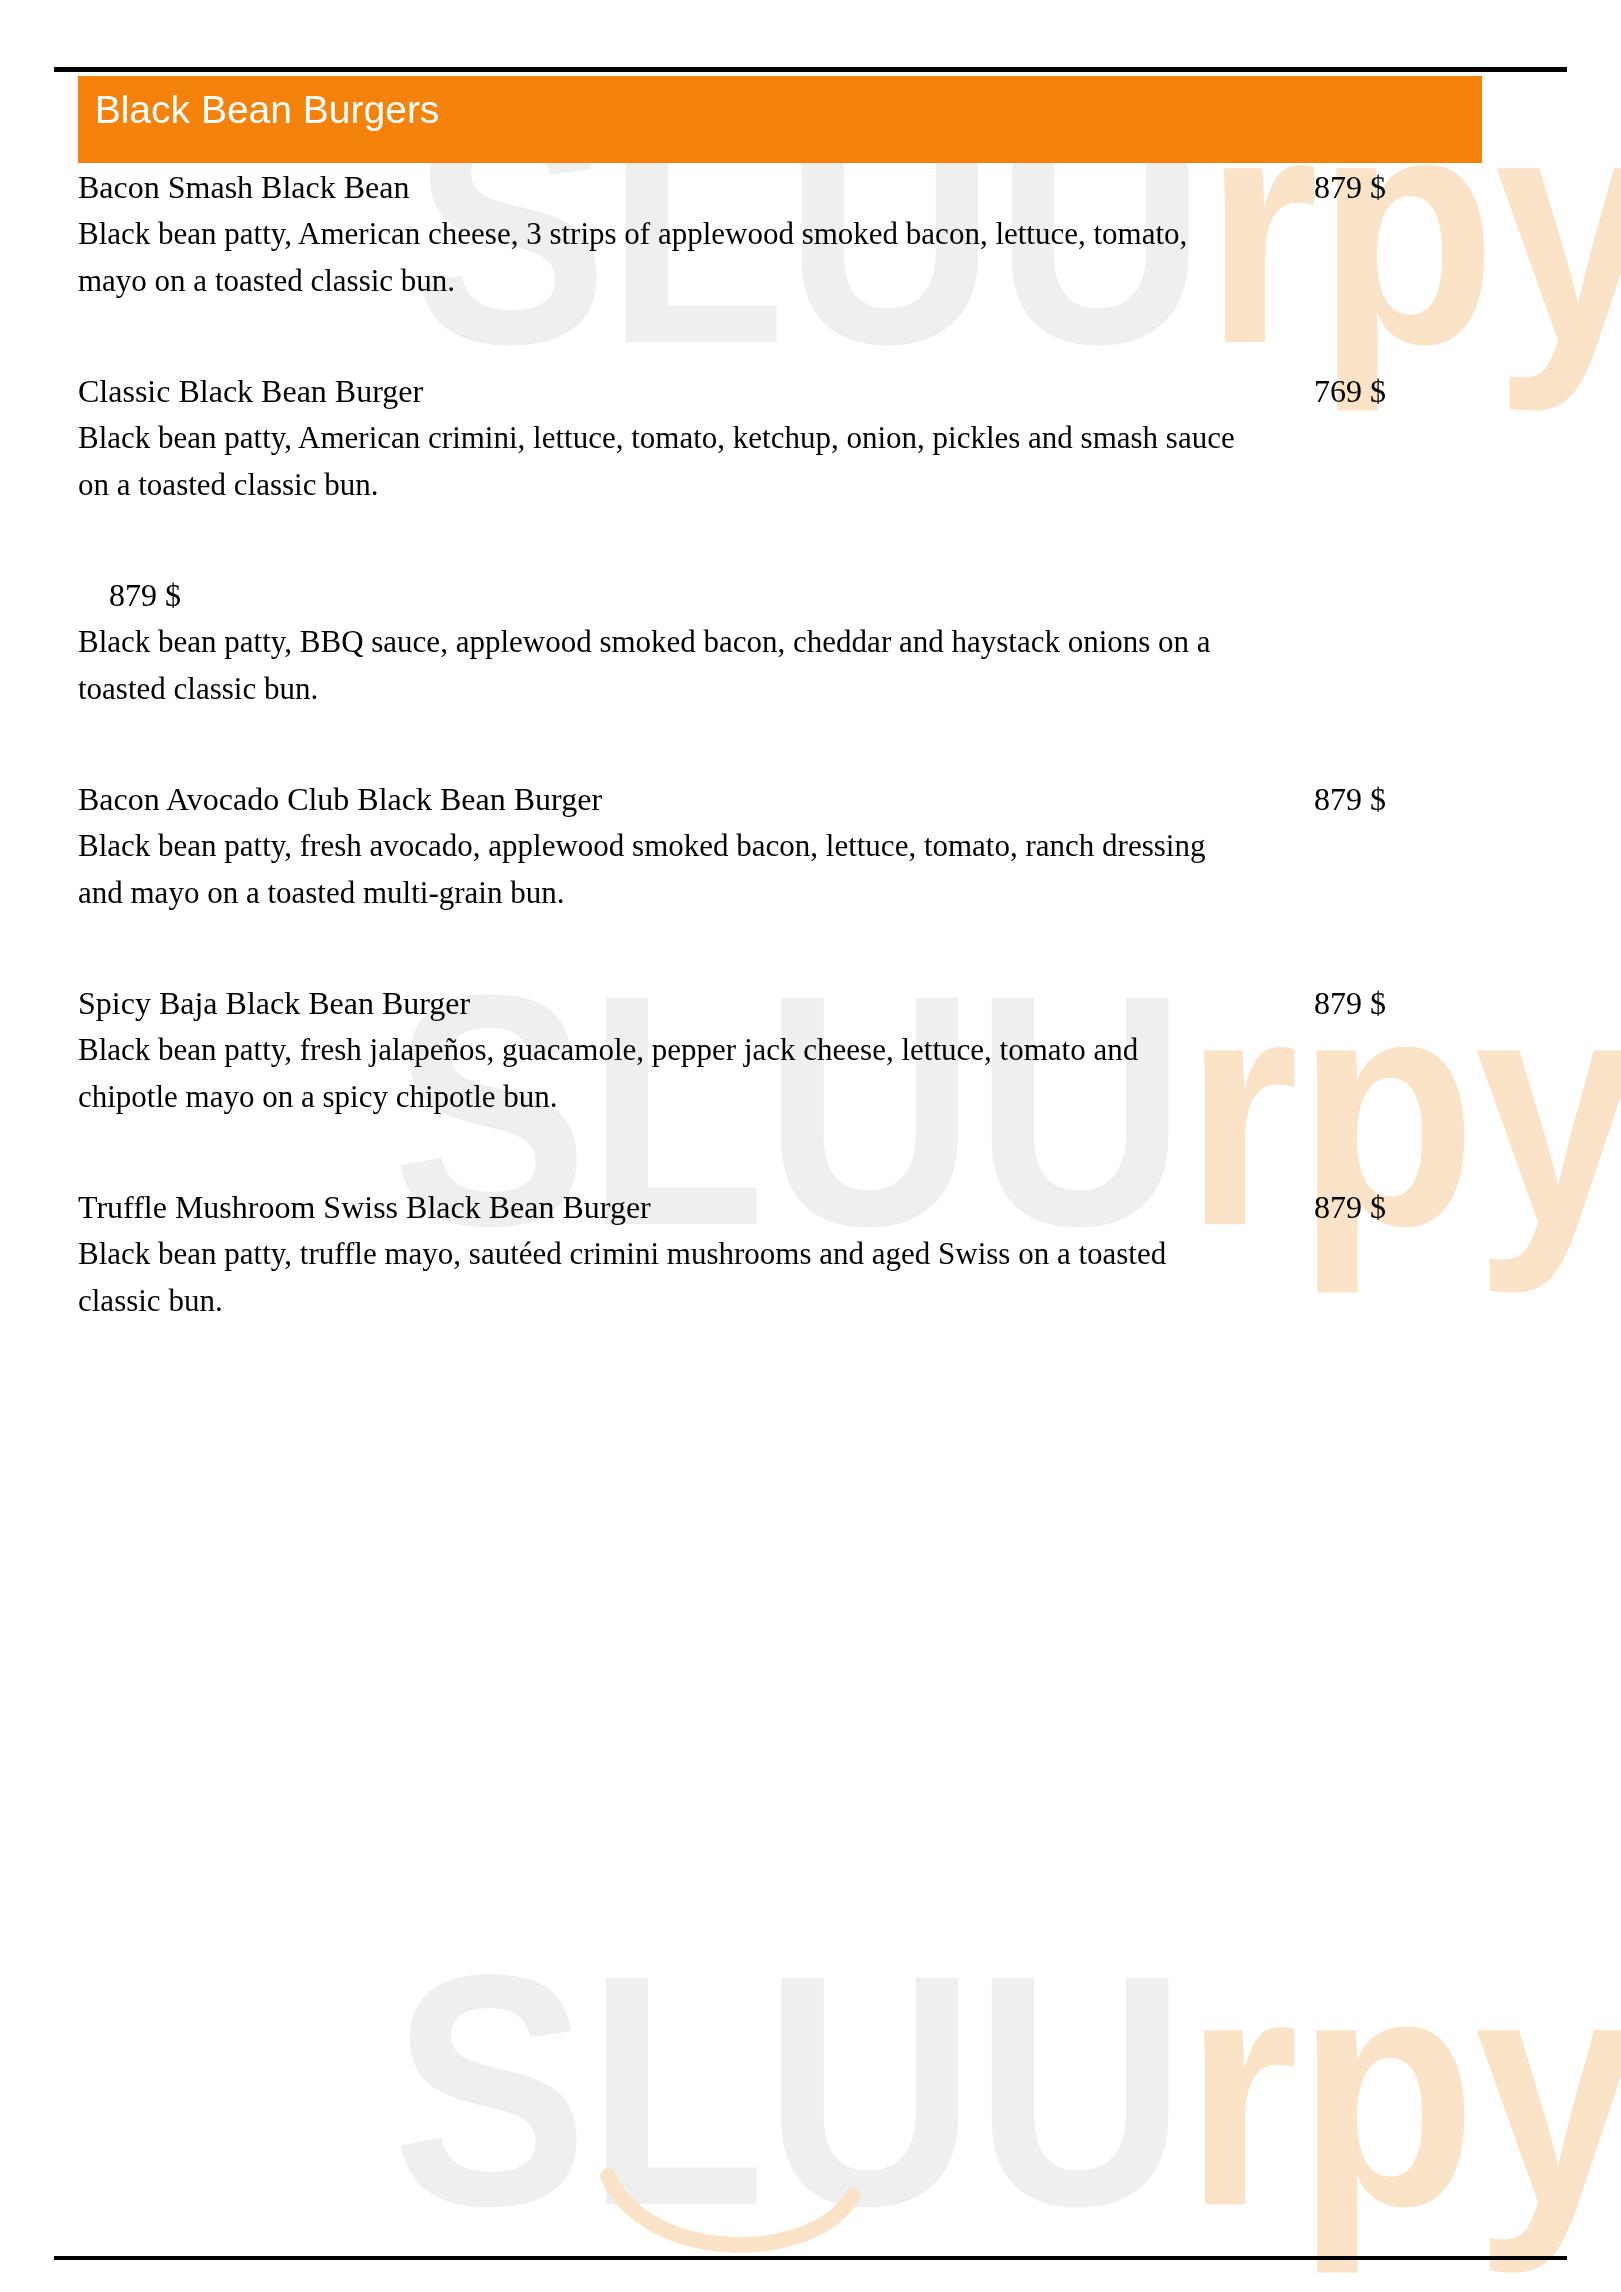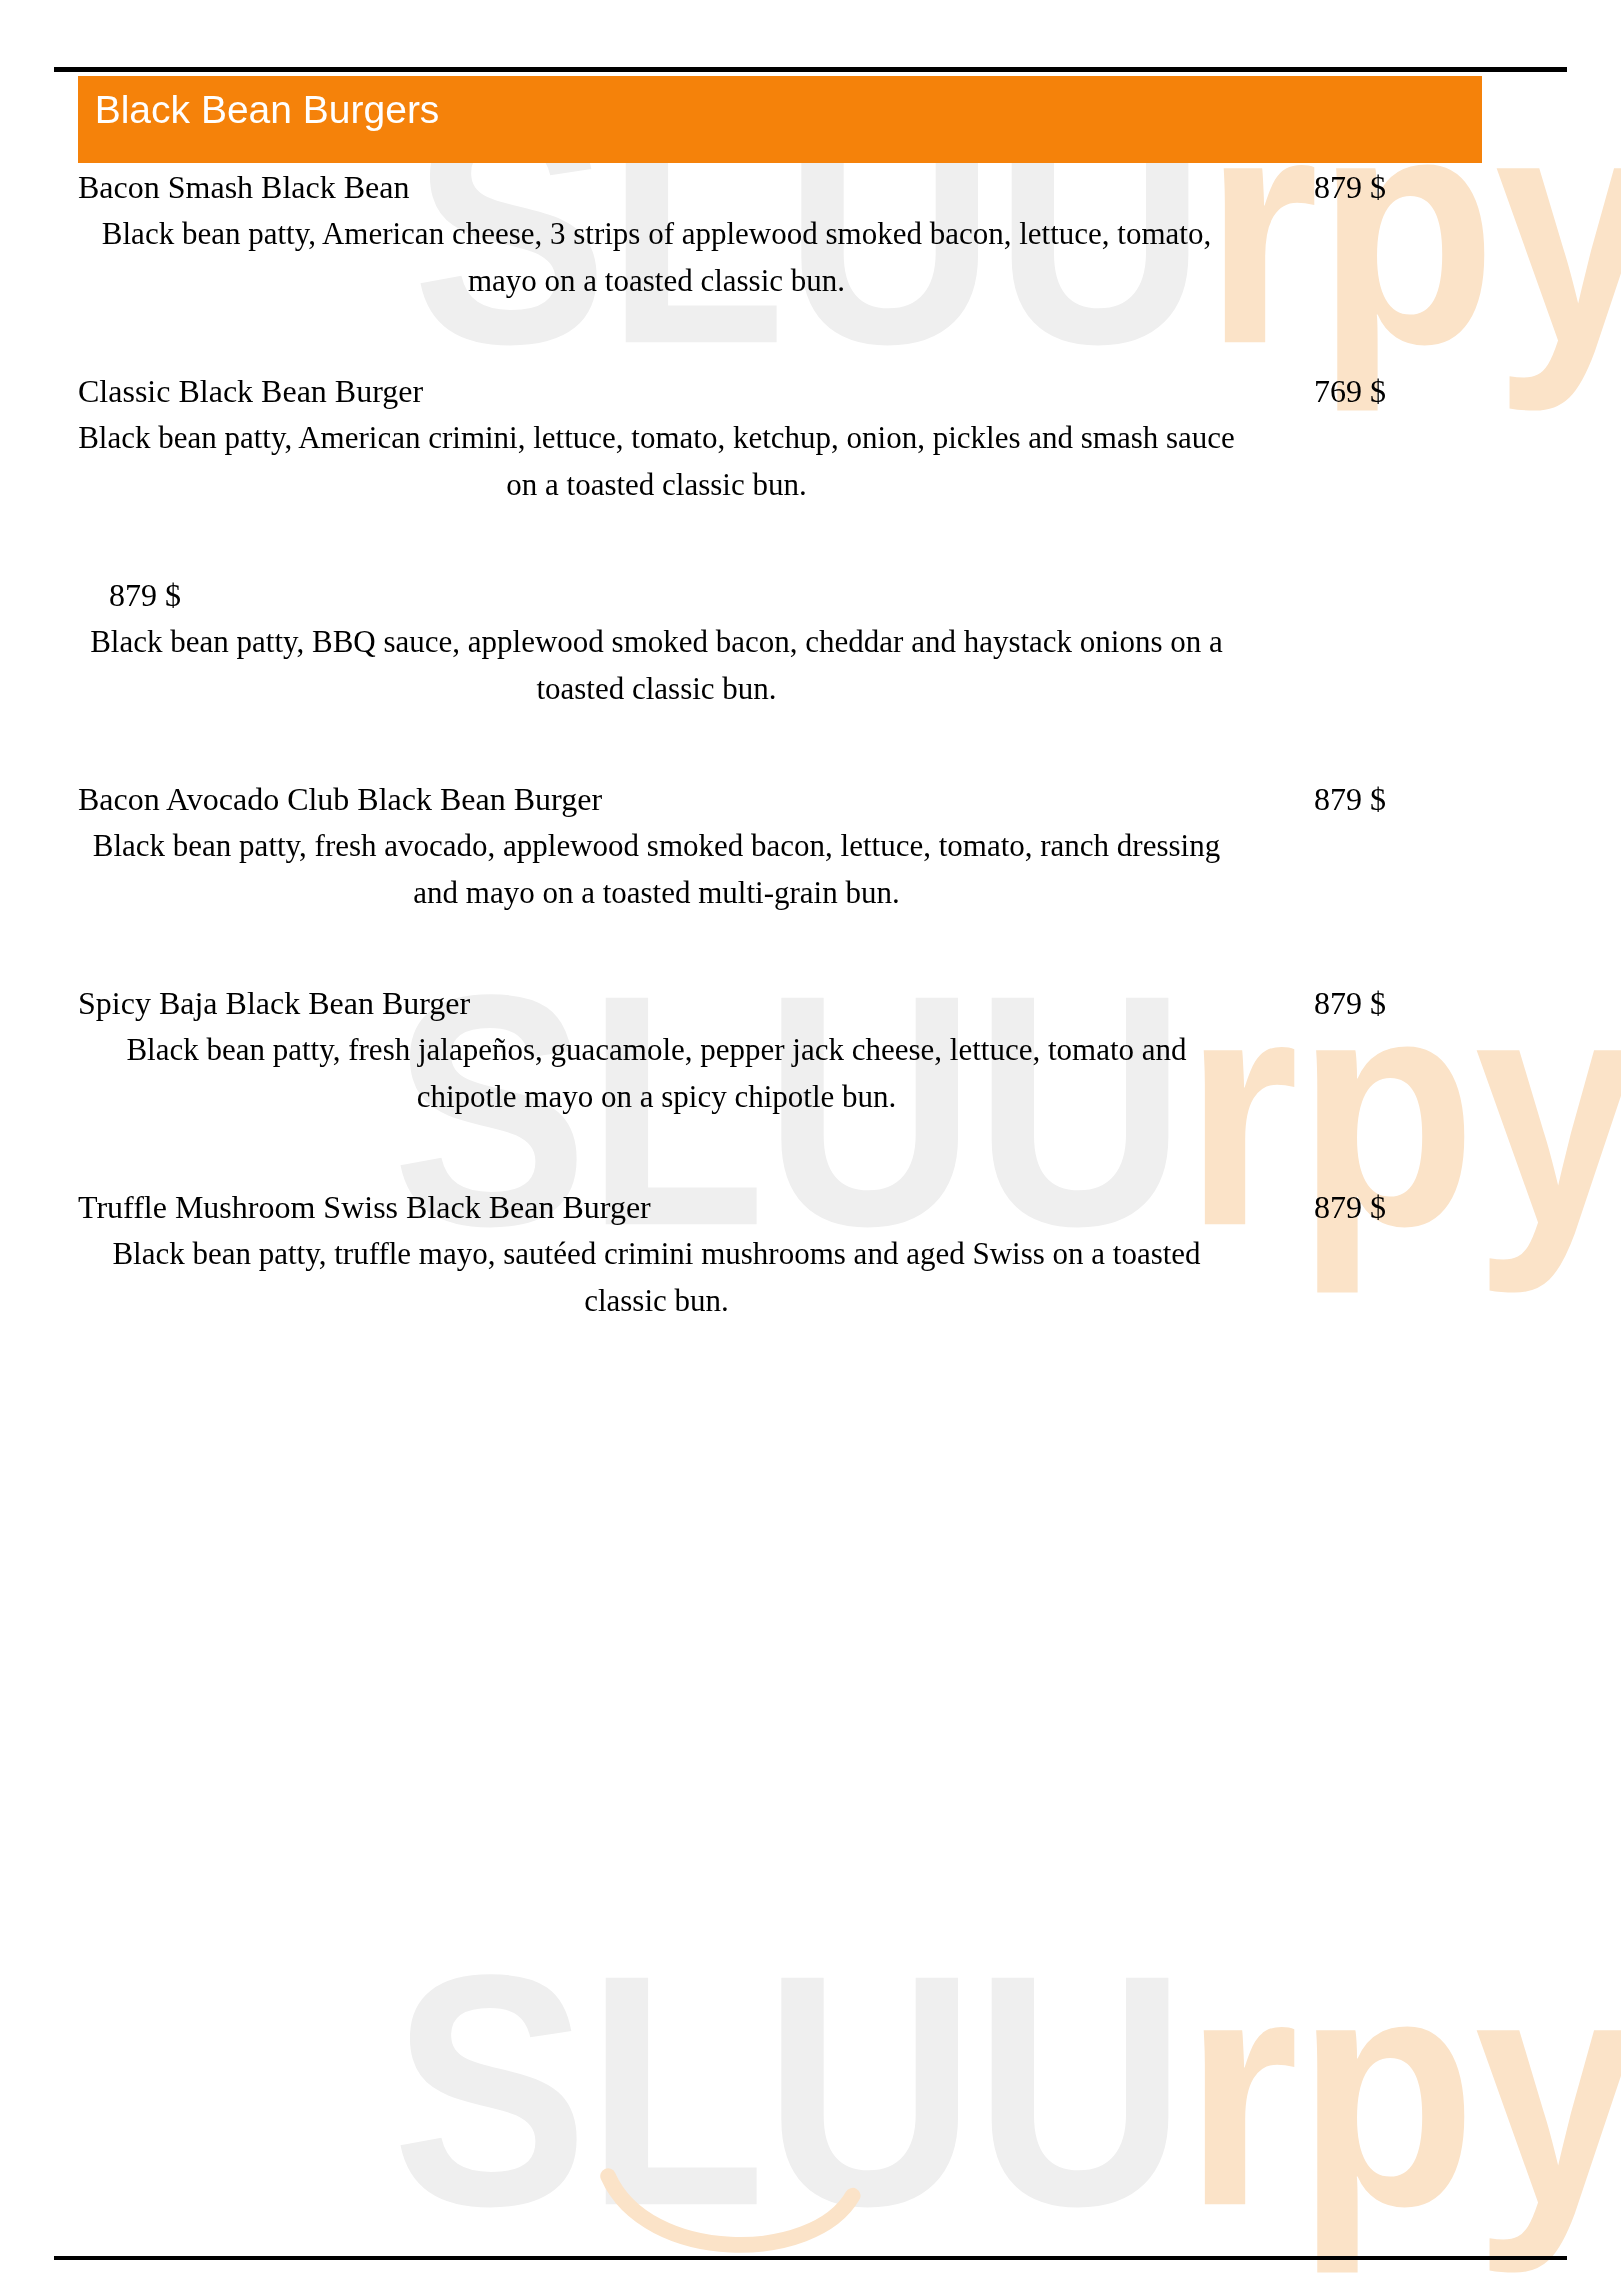--- a/index.html
+++ b/index.html
@@ -97,21 +97,20 @@
   .menu {
     position: absolute;
     left: 78px;
     top: 165px;
     width: 1404px;
     z-index: 3;
   }
   .menu-item {
     position: relative;
     margin-bottom: 65px;
-    text-align: center;
   }
   .item-head {
     display: flex;
     align-items: baseline;
     justify-content: space-between;
   }
   .item-name {
     font-size: 32px;
     line-height: 45px;
     white-space: nowrap;

